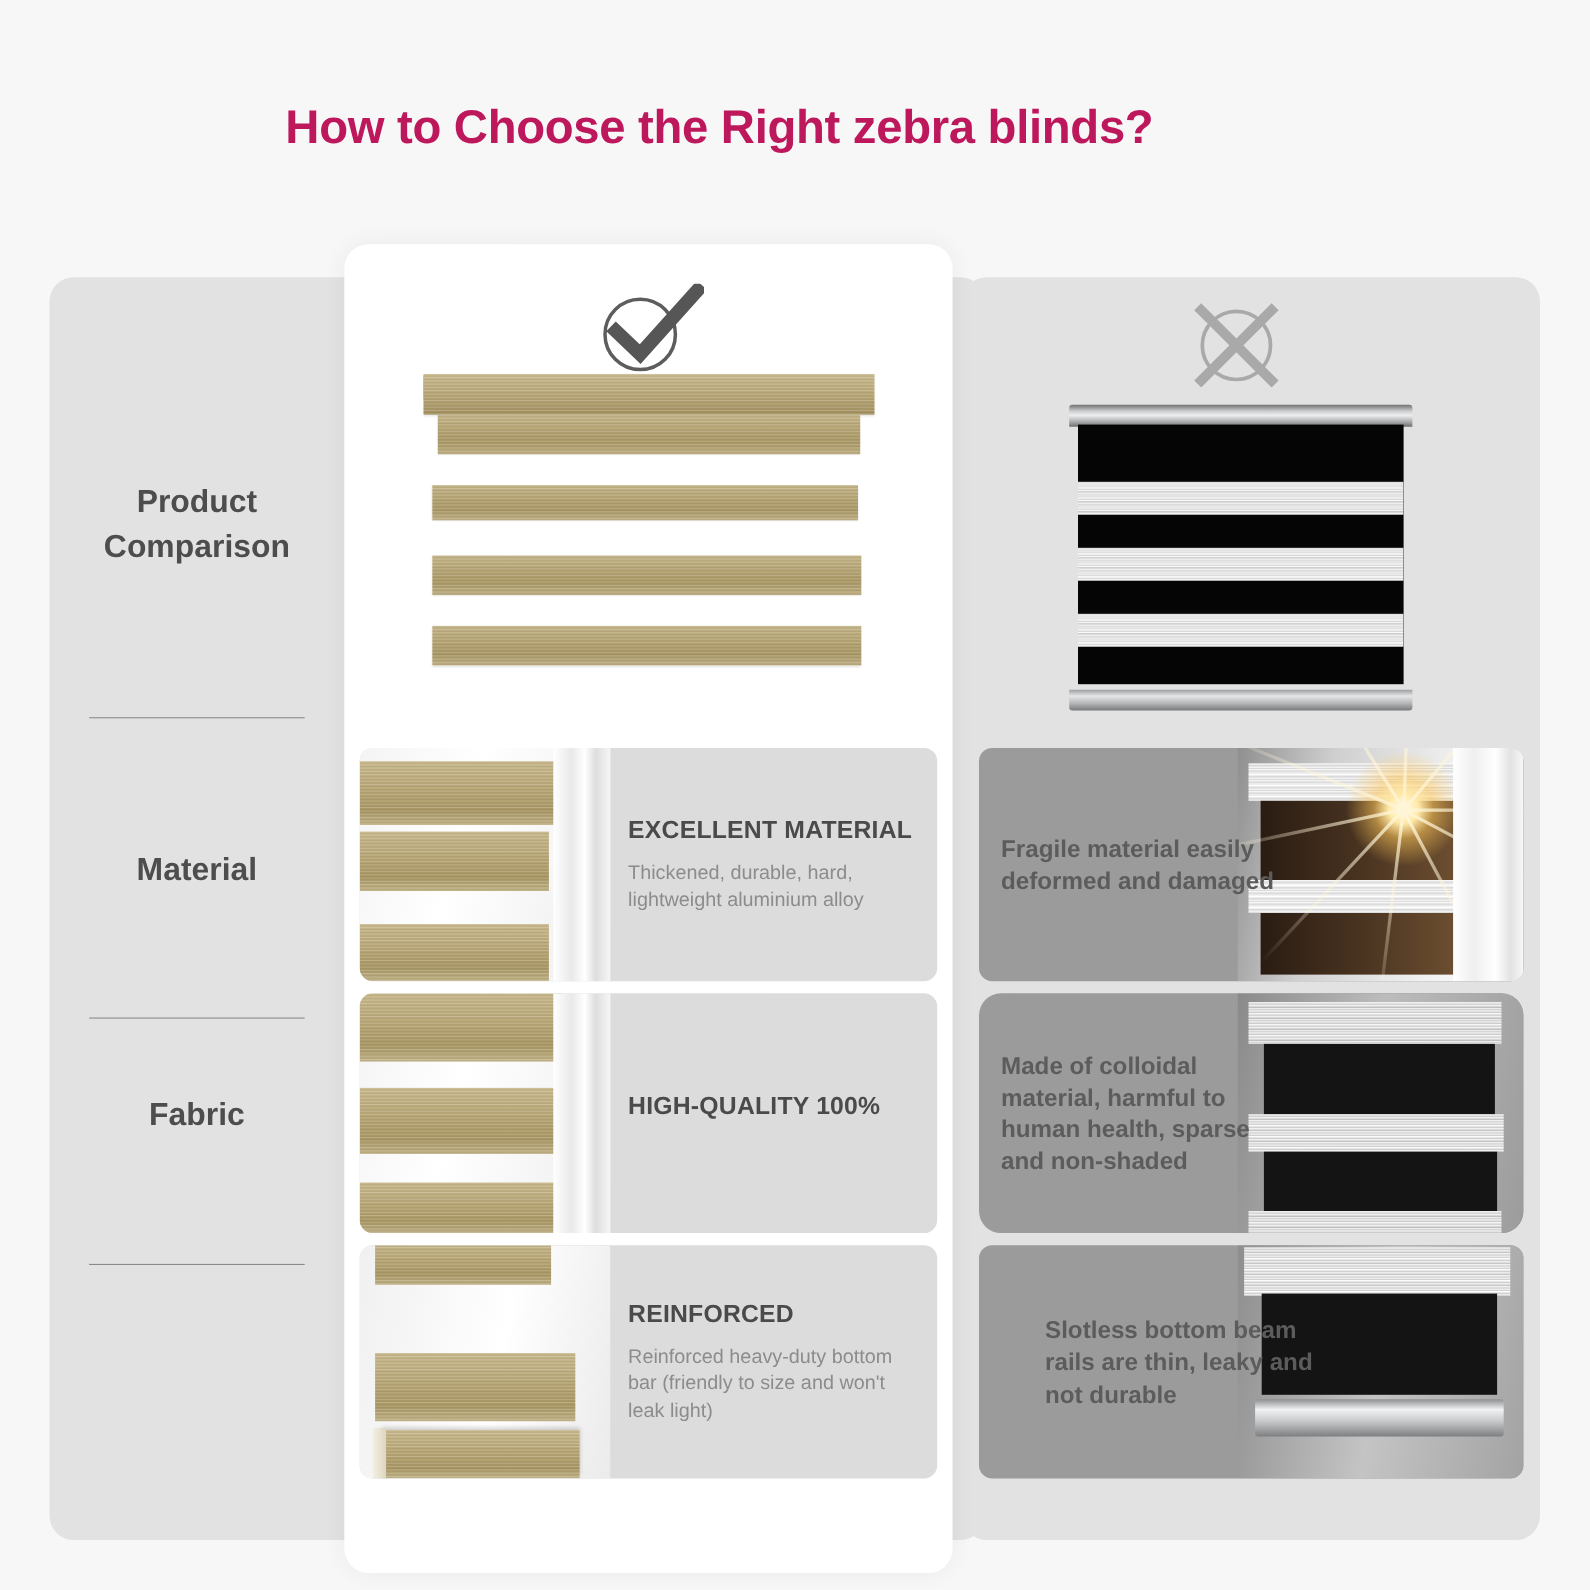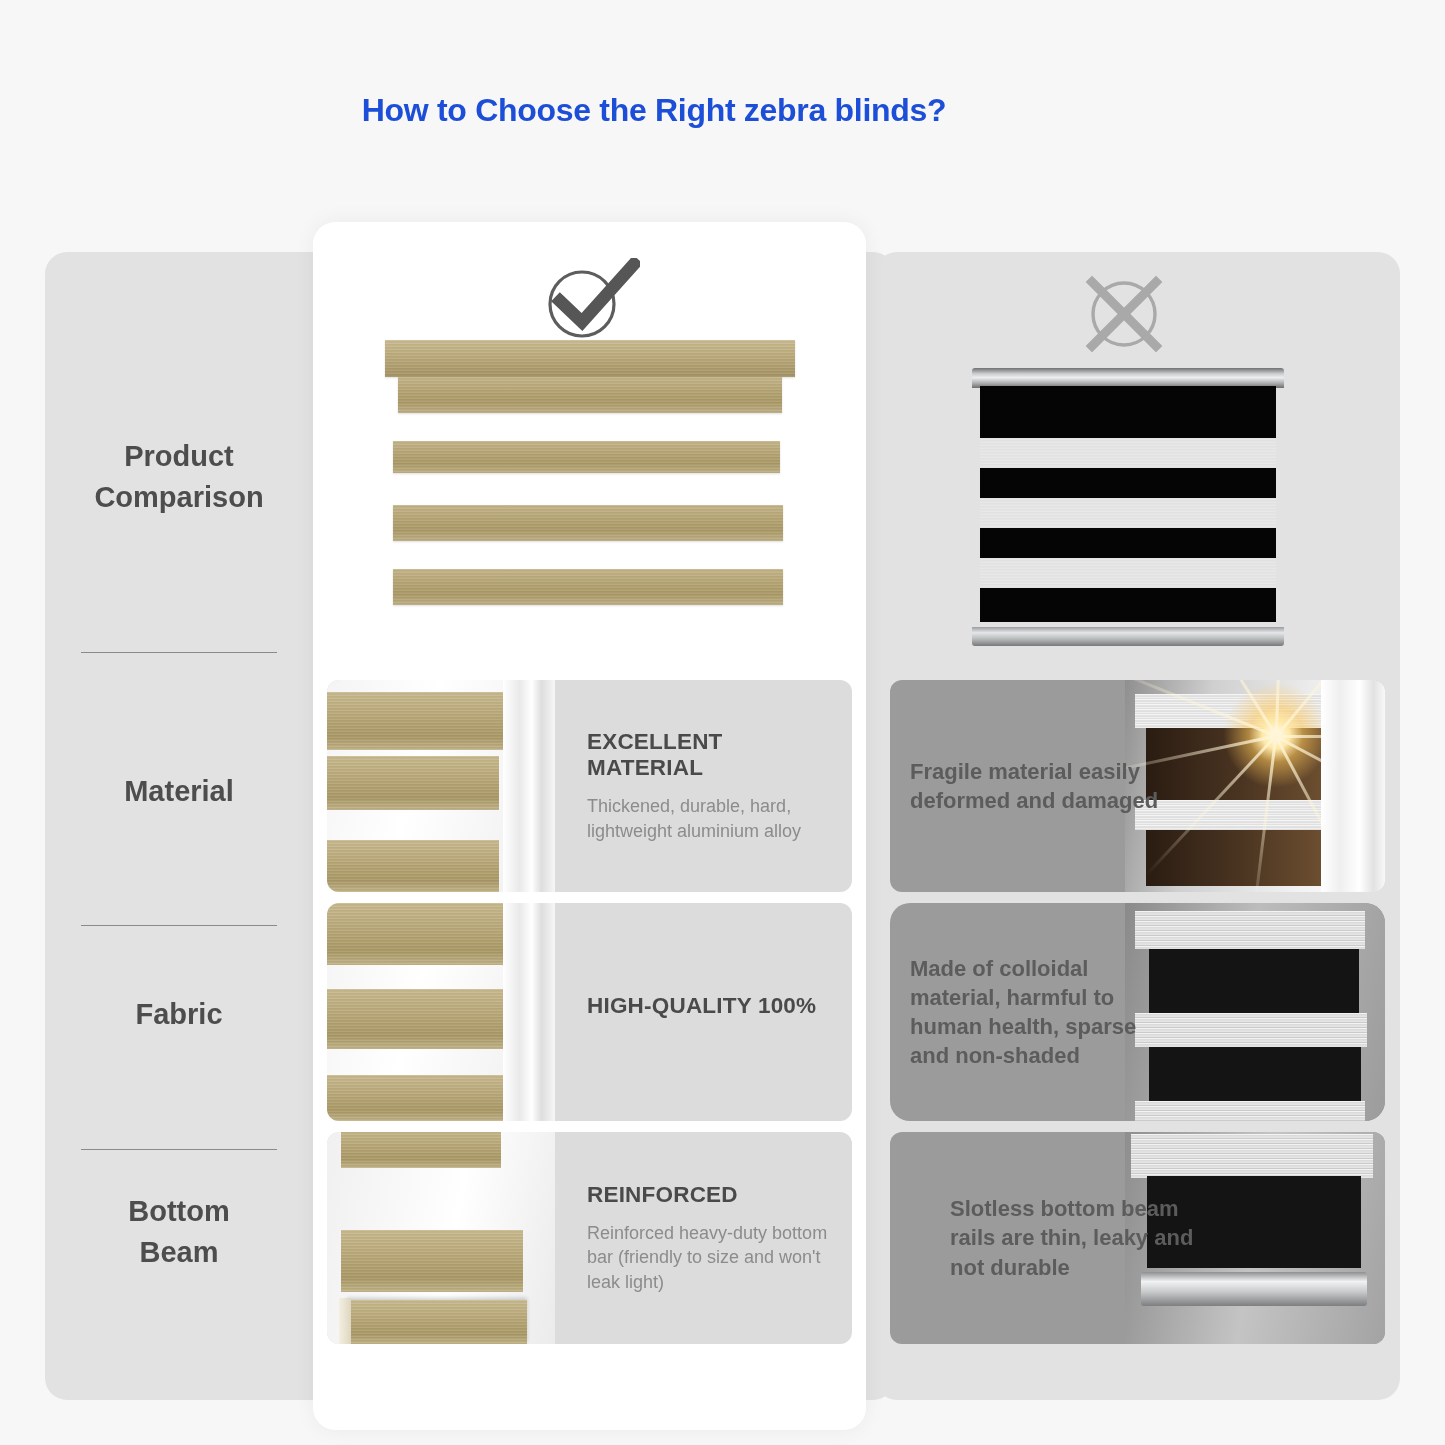--- a/index.html
+++ b/index.html
@@ -9,23 +9,23 @@
     font-family: "Liberation Sans", sans-serif;
     position: relative;
     overflow: hidden;
   }
 
   
   .page-title {
     position: absolute;
     top: 92px; left: 0; width: 1308px;
     text-align: center;
-    font-size: 32px;
+    font-size: 43px;
     font-weight: bold;
-    color: #1d4ed8;
+    color: #be185d;
     letter-spacing: -0.3px;
   }
 
   
   .grey-panel {
     position: absolute;
     background: #e2e2e2;
     border-radius: 22px;
   }
   #panel-left  { left: 45px;  top: 252px; width: 850px;  height: 1148px; }
@@ -109,21 +109,20 @@
     border-radius: 0 0 3px 3px;
   }
 
   
   .feat-card {
     position: absolute; z-index: 5;
     background: #dcdcdc;
     border-radius: 12px;
     overflow: hidden;
     display: flex;
-    gap: 16px;
   }
   #feat-material { left: 327px; top: 680px; width: 525px; height: 212px; }
   #feat-fabric   { left: 327px; top: 903px; width: 525px; height: 218px; }
   #feat-beam     { left: 327px; top: 1132px; width: 525px; height: 212px; }
 
   .feat-img { position: relative; width: 228px; height: 100%; overflow: hidden; flex: none; }
   .feat-text { flex: 1; padding: 0 18px 0 16px; display: flex; flex-direction: column; justify-content: center; }
   .feat-head {
     font-size: 22.5px; font-weight: bold; color: #4a4a4a;
     letter-spacing: 0.2px; margin-bottom: 13px;
@@ -217,24 +216,20 @@
   </div>
   <div class="side-divider" style="top:400px;"></div>
   <div class="side-row" style="top:505px;height:70px;">
     <span style="white-space:pre-line">Material</span>
   </div>
   <div class="side-divider" style="top:673px;"></div>
   <div class="side-row" style="top:728px;height:70px;">
     <span style="white-space:pre-line">Fabric</span>
   </div>
   <div class="side-divider" style="top:897px;"></div>
-  <div class="side-row" style="top:920px;height:120px;">
-    <span style="white-space:pre-line">Bottom
-Beam</span>
-  </div>
 </div>
 
 <div class="col-icon" id="icon-check">
   <svg viewBox="0 0 100 82" width="100" height="82">
     <circle cx="42" cy="46" r="32" fill="none" stroke="#5d5d5d" stroke-width="3.2"></circle>
     <path d="M20 43 L42 64 L94 6" fill="none" stroke="#565656" stroke-width="12.5" stroke-linecap="square" stroke-linejoin="miter"></path>
   </svg>
 </div>
 <div class="col-icon" id="icon-cross">
   <svg viewBox="0 0 92 80" width="92" height="80">

